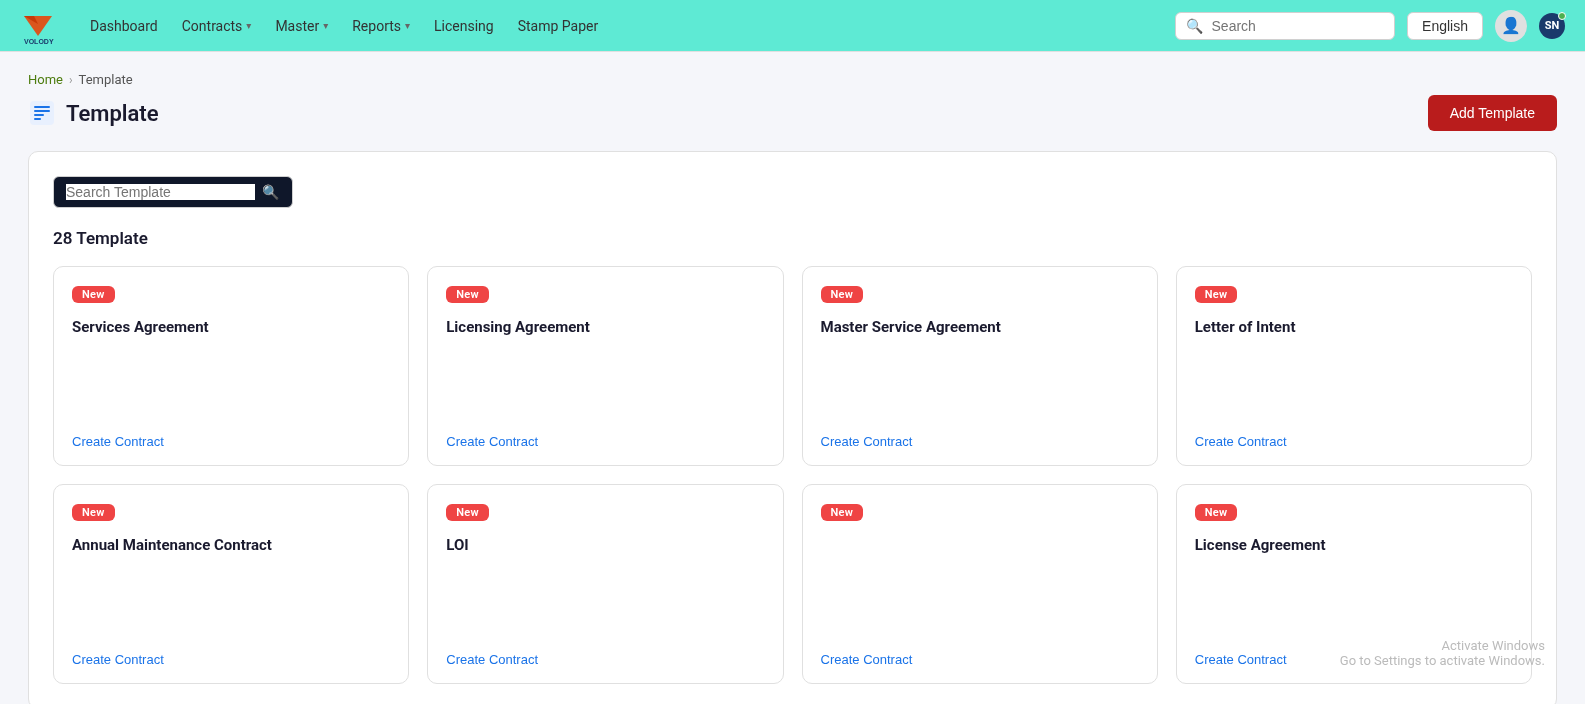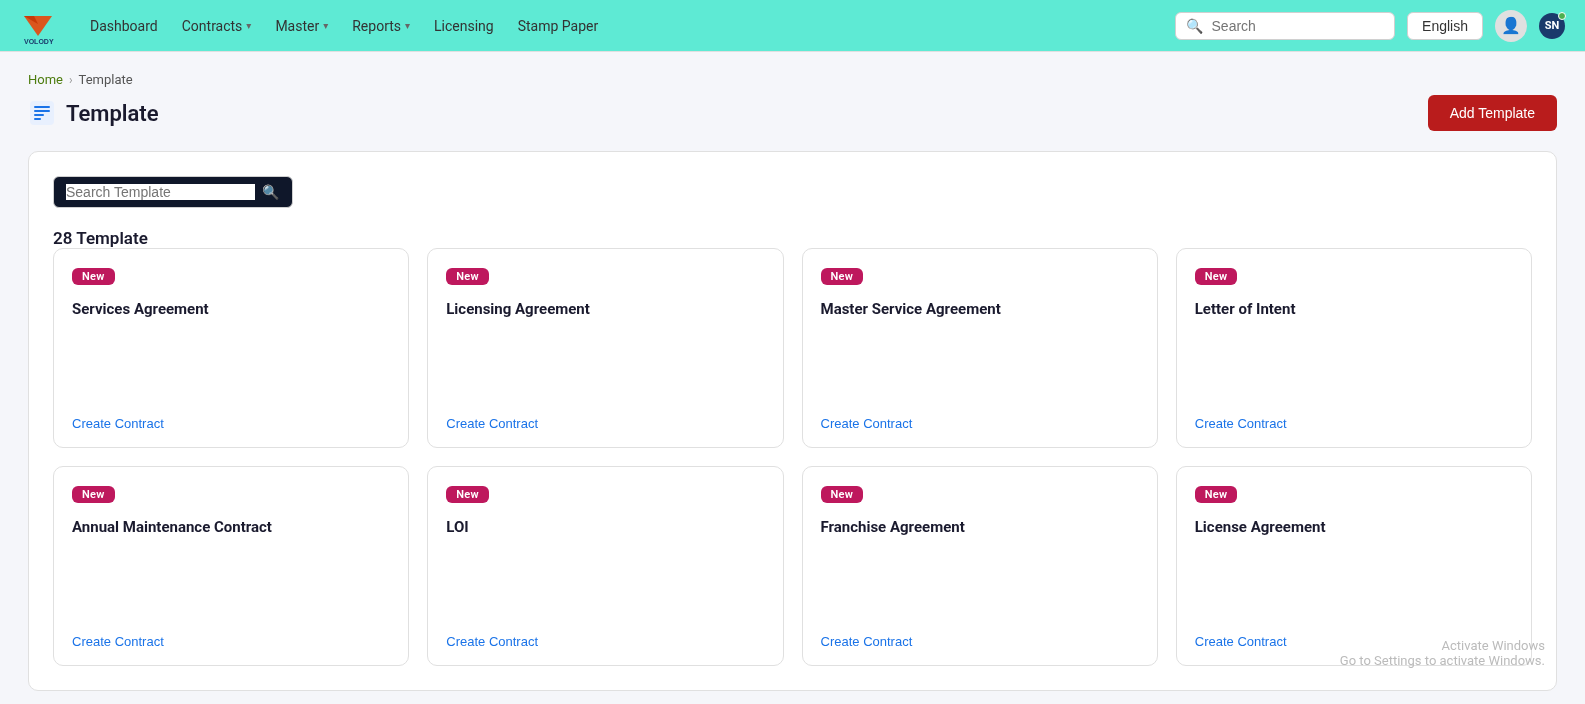--- a/index.html
+++ b/index.html
@@ -194,21 +194,21 @@
       color: #333;
       width: 100%;
     }
     .template-search .s-icon { color: #888; font-size: 14px; }
 
     
     .template-count {
       font-size: 17px;
       font-weight: 600;
       color: #1a1a2e;
-      margin-bottom: 0;
+      margin-bottom: 18px;
     }
 
     
     .template-grid {
       display: grid;
       grid-template-columns: repeat(4, 1fr);
       gap: 18px;
     }
 
     
@@ -221,21 +221,21 @@
       flex-direction: column;
       justify-content: space-between;
       min-height: 200px;
       position: relative;
       cursor: pointer;
       transition: box-shadow 0.15s;
     }
     .card-top {}
     .new-badge {
       display: inline-block;
-      background: #be185d;
+      background: #ef4444;
       color: #fff;
       font-size: 11px;
       font-weight: 600;
       border-radius: 6px;
       padding: 2px 10px;
       margin-bottom: 14px;
       letter-spacing: 0.3px;
     }
     .card-title {
       font-size: 15px;
@@ -405,21 +405,20 @@
         <span class="new-badge">New</span>
         <div class="card-title">LOI</div>
       </div>
       <div class="card-bottom">
         <button class="create-contract-link">Create Contract</button>
       </div>
     </div>
         <div class="template-card">
       <div class="card-top">
         <span class="new-badge">New</span>
-        <div class="card-title">Franchise Agreement</div>
       </div>
       <div class="card-bottom">
         <button class="create-contract-link">Create Contract</button>
       </div>
     </div>
         <div class="template-card">
       <div class="card-top">
         <span class="new-badge">New</span>
         <div class="card-title">License Agreement</div>
       </div>

